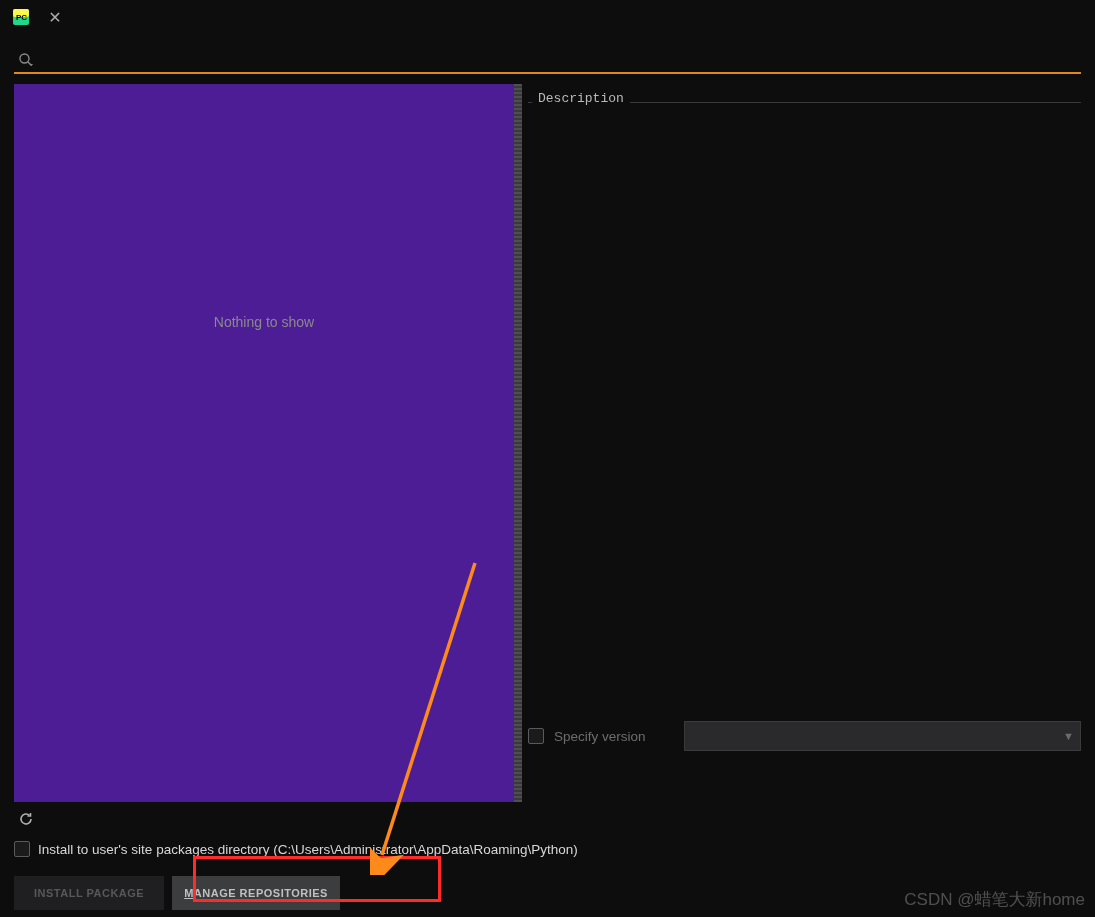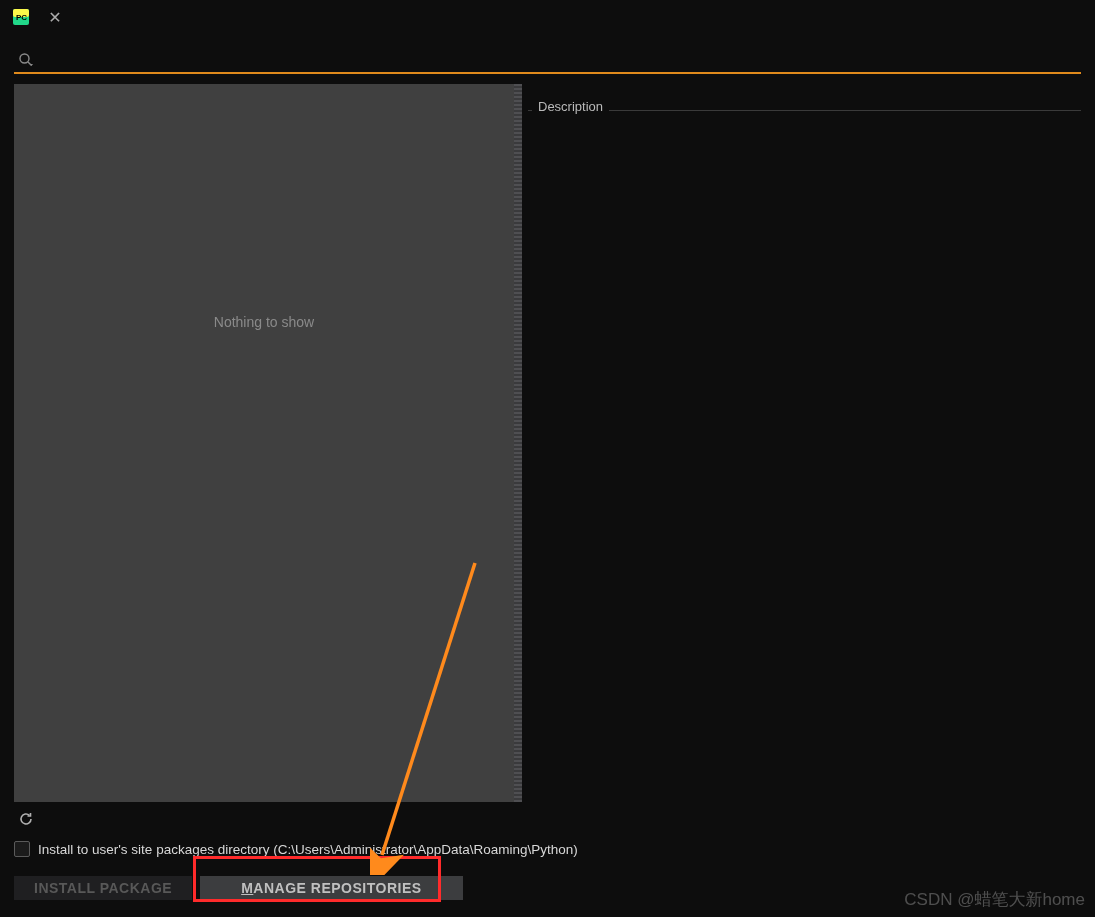--- a/index.html
+++ b/index.html
@@ -63,21 +63,21 @@
     padding-left: 2px;
   }
 
   .content {
     display: flex;
     margin: 10px 14px 4px 14px;
     height: 718px;
   }
   .left-pane {
     width: 500px;
-    background: #404040;
+    background: #4c1d95;
     display: flex;
     align-items: flex-start;
     justify-content: center;
     padding-top: 230px;
     border-right: none;
   }
   .nothing {
     color: #8a8a8a;
     font-size: 14px;
   }
@@ -91,21 +91,22 @@
     cursor: col-resize;
   }
   .right-pane {
     flex: 1;
     display: flex;
     flex-direction: column;
     padding-left: 6px;
   }
   .desc-group {
     position: relative;
-    margin-top: 16px;
+    margin-top: 8px;
+    font-family: Liberation Mono, monospace;
   }
   .desc-label {
     position: absolute;
     top: -1px; left: 4px;
     background: #0d0d0d;
     padding: 0 6px;
     color: #bababa;
     font-size: 13px;
   }
   .desc-box {
@@ -180,38 +181,38 @@
     font-size: 13.5px;
   }
 
   .button-row {
     display: flex;
     align-items: center;
     margin: 14px 14px 0 14px;
     gap: 8px;
   }
   .btn {
-    height: 24px;
+    height: 34px;
     padding: 0 20px;
     display: flex;
     align-items: center;
     justify-content: center;
-    font-size: 14px;
+    font-size: 11px;
     font-weight: 600;
     letter-spacing: 0.5px;
     cursor: pointer;
   }
   .btn-install {
     background: #1f1f21;
     color: #585858;
   }
   .btn-manage {
     background: #3c3d3f;
     color: #c0c0c0;
-    padding: 0 41px;
+    padding: 0 12px;
   }
   .btn-manage .u { text-decoration: underline; }
 
   .highlight-box {
     position: absolute;
     border: 3px solid #ff2b2b;
     pointer-events: none;
   }
   .arrow-svg {
     position: absolute;
@@ -254,20 +255,28 @@
 <div class="content">
   <div class="left-pane">
     <span class="nothing">Nothing to show</span>
   </div>
   <div class="splitter"></div>
   <div class="right-pane">
     <div class="desc-group">
       <span class="desc-label">Description</span>
       <div class="desc-box"></div>
     </div>
+    <div class="option-row">
+      <span class="checkbox"></span>
+      <span class="opt-label">Specify version</span>
+      <div class="version-select">
+        <span></span>
+        <span class="chev">▼</span>
+      </div>
+    </div>
   </div>
 </div>
 
 <div class="reload-row">
   <span class="reload-btn">
     <svg width="16" height="16" viewBox="0 0 16 16" fill="none" stroke="#b0b0b0" stroke-width="1.6">
       <path d="M13 8a5 5 0 1 1-1.6-3.7"></path>
       <path d="M12.5 2 L12.5 5 L9.5 5" fill="none"></path>
     </svg>
   </span>

